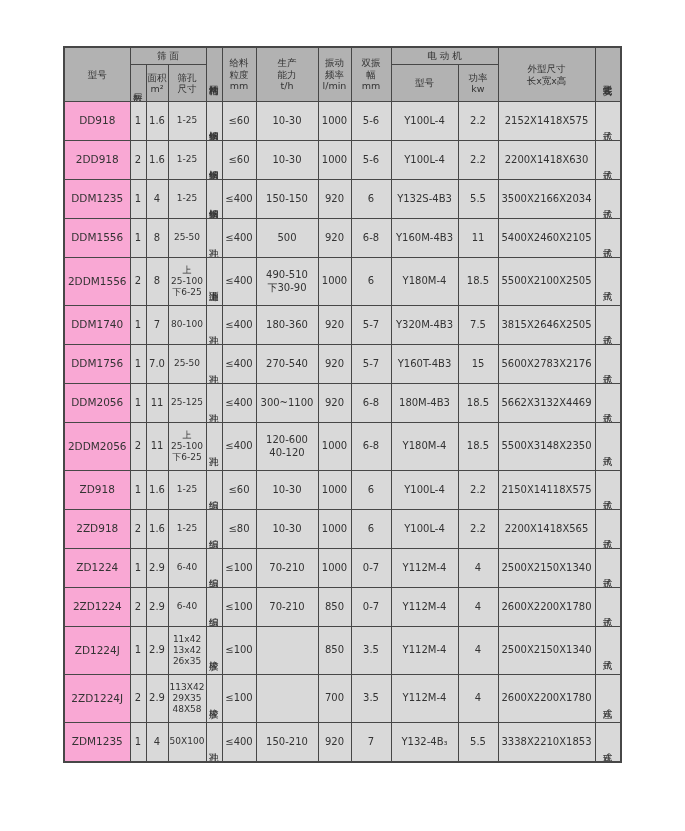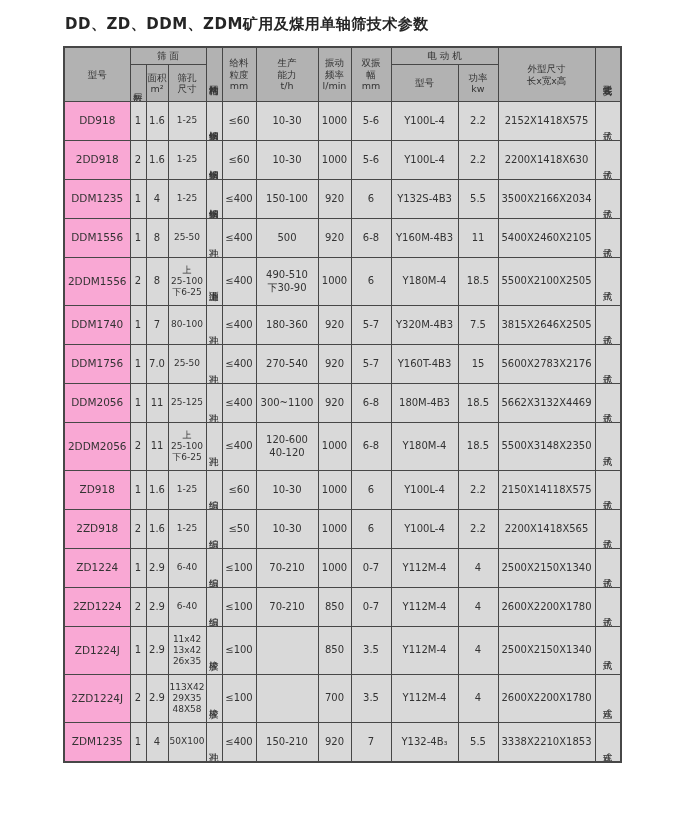--- a/index.html
+++ b/index.html
@@ -67,21 +67,20 @@
     line-height:1;
     letter-spacing:0;
     white-space:normal;
   }
 </style>
 </head>
 <body>
 
 <div class="page">
 
-  <div class="title">DD、ZD、DDM、ZDM矿用及煤用单轴筛技术参数</div>
 
   <table class="spec">
     <colgroup>
       <col style="width:66px">
         <col style="width:16px">
         <col style="width:22px">
       <col style="width:38px">
         <col style="width:16px">
         <col style="width:34px">
       <col style="width:62px">
@@ -156,21 +155,21 @@
           <td>2200X1418X630</td>
           <td class="vertc"><span class="vtext">吊式</span></td>
         </tr>
         <tr>
           <td class="model">DDM1235</td>
           <td>1</td>
           <td>4</td>
           <td class="mesh">1-25</td>
           <td class="vertc"><span class="vtext">钢丝编织</span></td>
           <td>≤400</td>
-          <td>150-100</td>
+          <td>150-150</td>
           <td>920</td>
           <td>6</td>
           <td>Y132S-4B3</td>
           <td>5.5</td>
           <td>3500X2166X2034</td>
           <td class="vertc"><span class="vtext">吊式</span></td>
         </tr>
         <tr>
           <td class="model">DDM1556</td>
           <td>1</td>
@@ -281,21 +280,21 @@
           <td>2.2</td>
           <td>2150X14118X575</td>
           <td class="vertc"><span class="vtext">吊式</span></td>
         </tr>
         <tr>
           <td class="model">2ZD918</td>
           <td>2</td>
           <td>1.6</td>
           <td class="mesh">1-25</td>
           <td class="vertc"><span class="vtext">编织</span></td>
-          <td>≤50</td>
+          <td>≤80</td>
           <td>10-30</td>
           <td>1000</td>
           <td>6</td>
           <td>Y100L-4</td>
           <td>2.2</td>
           <td>2200X1418X565</td>
           <td class="vertc"><span class="vtext">吊式</span></td>
         </tr>
         <tr>
           <td class="model">ZD1224</td>

